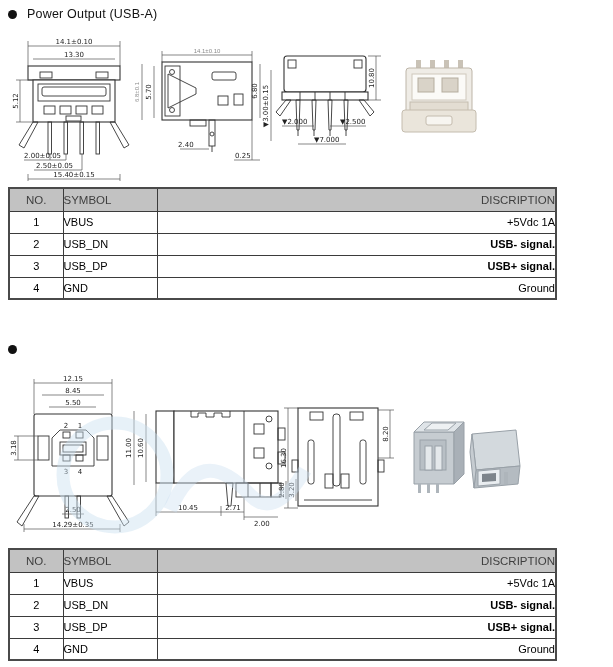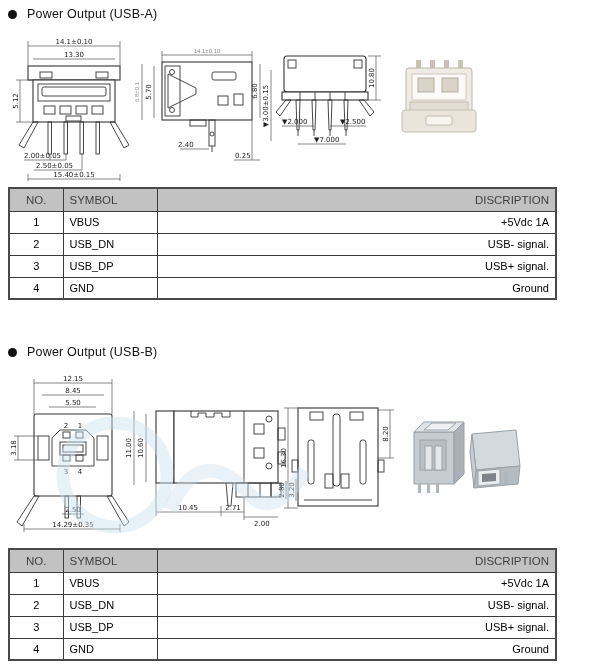--- a/index.html
+++ b/index.html
@@ -14,26 +14,26 @@
   svg.draw { position:absolute; overflow:visible; }
   .dl  { stroke:#555; stroke-width:0.7; fill:none; }
   .bd  { stroke:#333; stroke-width:1.1; fill:#fff; }
   .bdn { stroke:#333; stroke-width:0.9; fill:none; }
   .dt  { font-size:7px; fill:#222; font-family:"DejaVu Sans",sans-serif; }
   .dtg { font-size:6px; fill:#8a8a8a; }
 
   table.spec { position:absolute; border-collapse:collapse; width:549px; table-layout:fixed;
                border:2px solid #4a4a4a; background:#fff; }
   table.spec th, table.spec td { border:1px solid #3b3b3b; height:22px; font-size:11px;
-               color:#000; padding:0 6px; overflow:hidden; white-space:nowrap; }
+               color:#000; padding:0 0; overflow:hidden; white-space:nowrap; }
   table.spec th { background:#c2c2c2; color:#3f3f3f; font-weight:normal; height:23px; font-size:11.5px; }
   .c-no  { width:54px; text-align:center; }
   .c-sym { width:94px; text-align:left; }
   .c-desc{ text-align:right; padding-left:9px !important; }
-  td.lg  { font-size:12.5px; }
+  td.lg  { font-size:12.5px;font-weight:bold; }
 
   .wm { position:absolute; pointer-events:none; }
 </style>
 </head>
 <body>
 
 <div class="page">
 
   <div class="sec-title" style="top:7px;">
     <span class="bullet"></span>
@@ -183,21 +183,20 @@
     <tr>
       <td class="c-no">4</td>
       <td class="c-sym">GND</td>
       <td class="c-desc">Ground</td>
     </tr>
   </tbody>
     </table>
 
   <div class="sec-title" style="top:345px;">
     <span class="bullet"></span>
-    <span>Power Output (USB-B)</span>
   </div>
 
   <svg class="draw" style="left:10px;top:374px;" width="122" height="162" viewBox="0 0 122 162">
     <line class="dl" x1="24" y1="9" x2="102" y2="9"></line>
     <line class="dl" x1="24" y1="5" x2="24" y2="40"></line>
     <line class="dl" x1="102" y1="5" x2="102" y2="40"></line>
     <text class="dt" x="63" y="7" text-anchor="middle">12.15</text>
     <line class="dl" x1="32" y1="21" x2="94" y2="21"></line>
     <text class="dt" x="63" y="19" text-anchor="middle">8.45</text>
     <line class="dl" x1="39" y1="33" x2="86" y2="33"></line>

